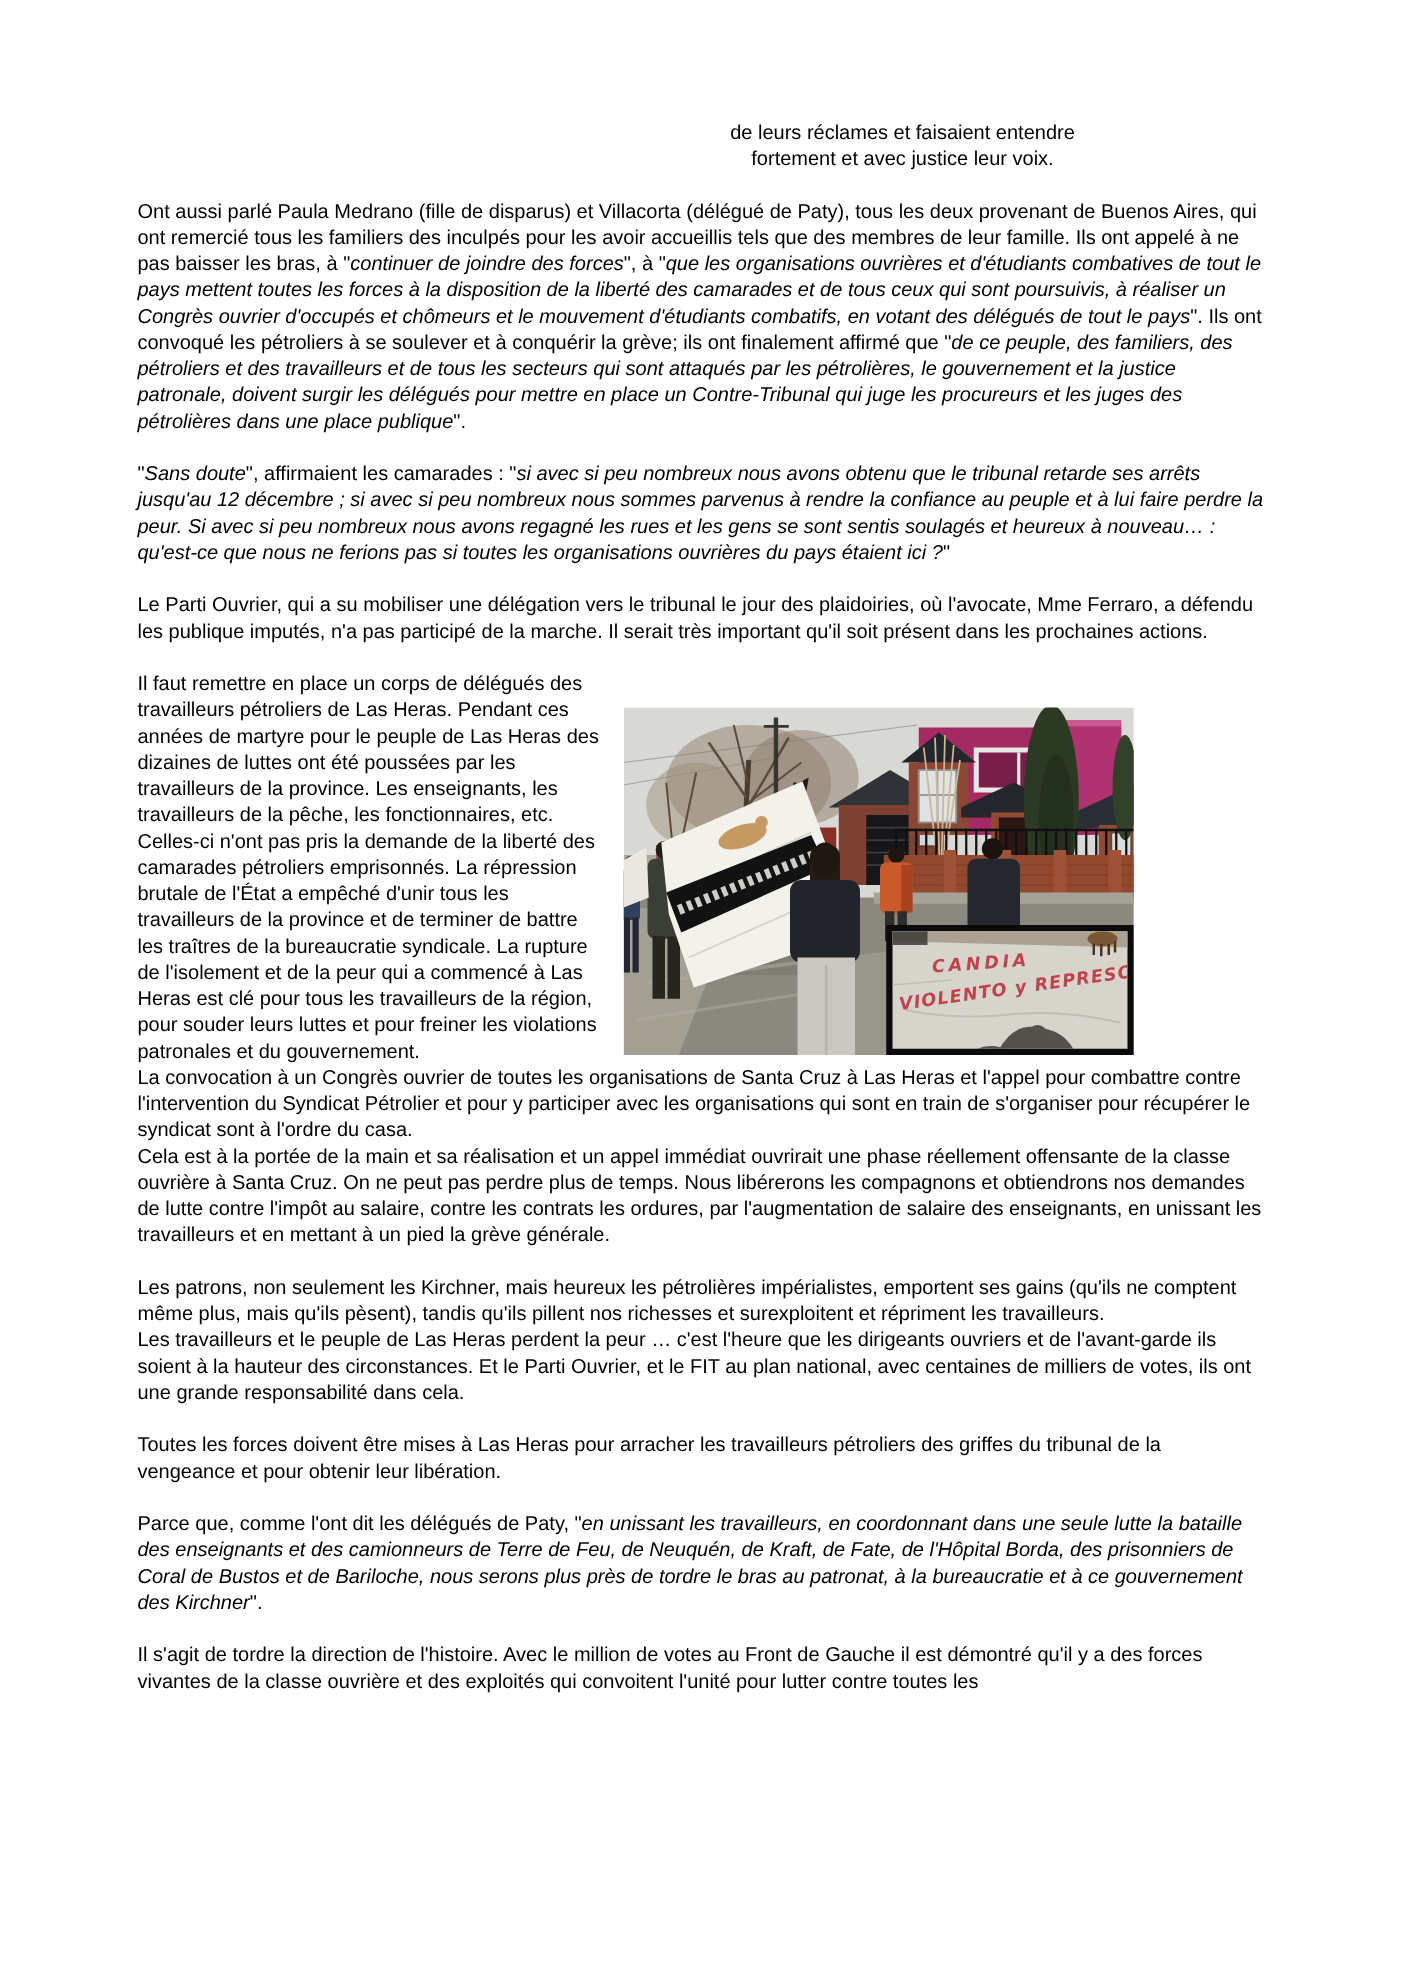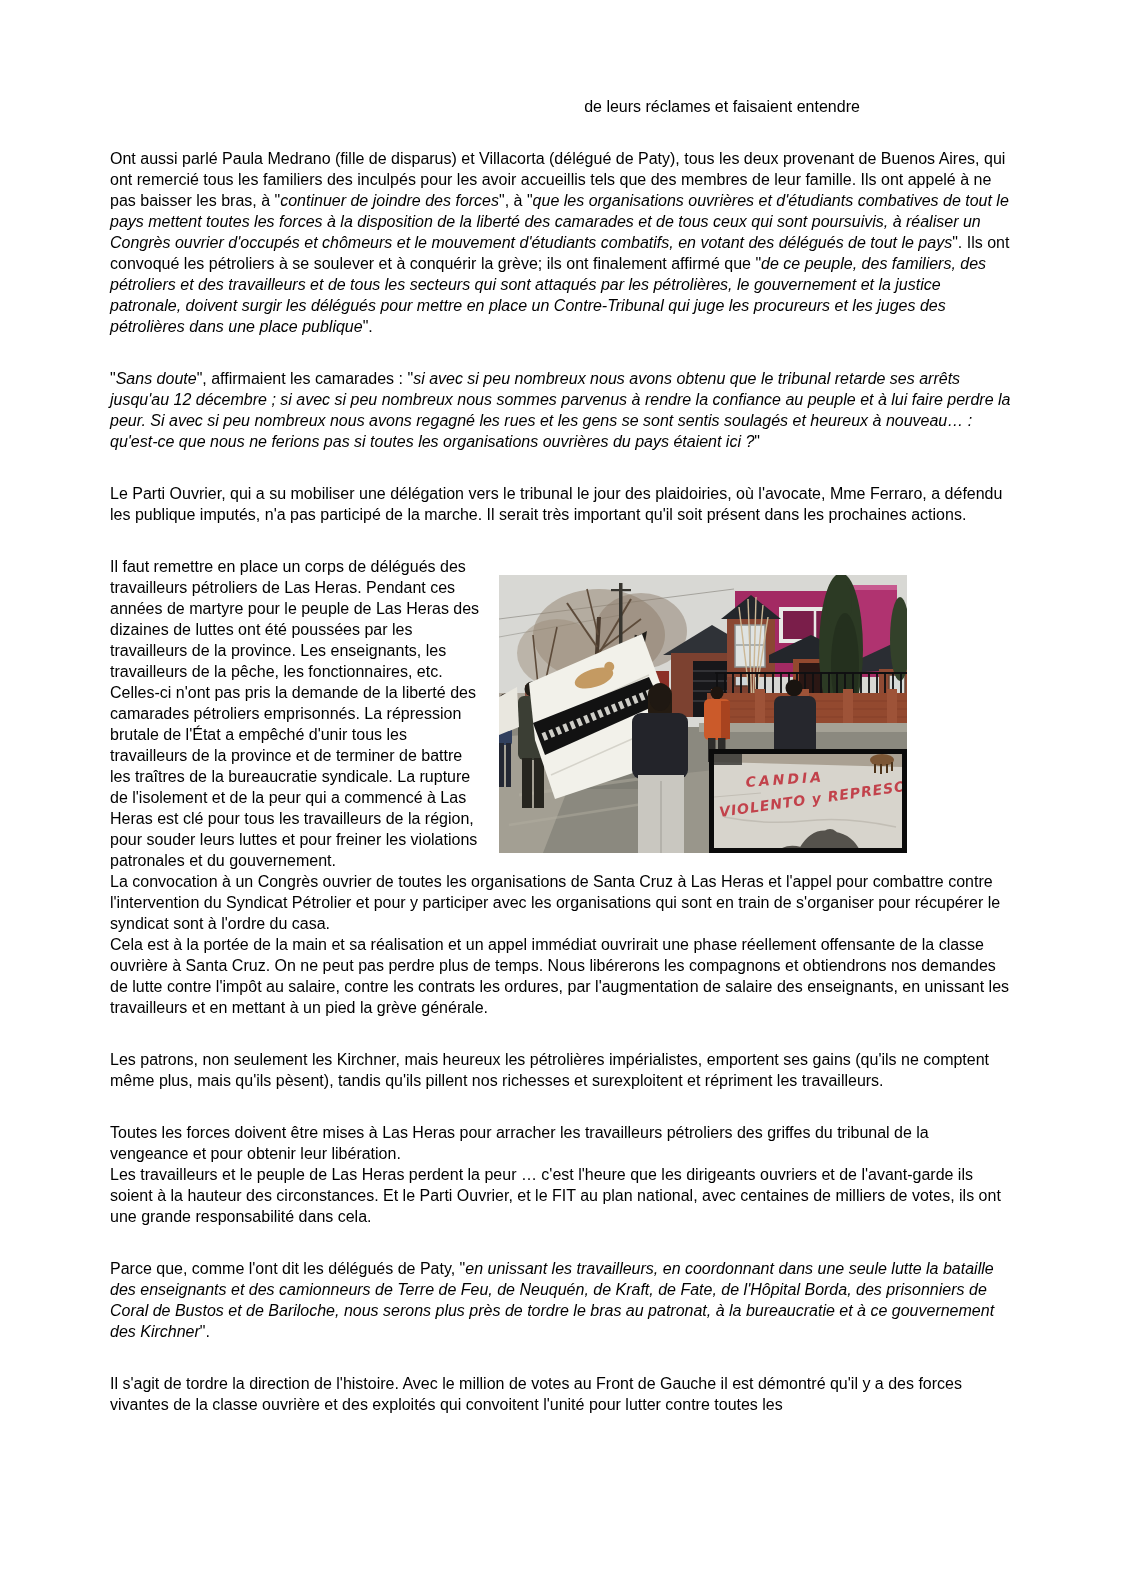--- a/index.html
+++ b/index.html
@@ -8,21 +8,21 @@
     width:1123px;height:1588px;
     box-sizing:border-box;
     padding:96px 112px 40px 110px;
     background:#ffffff;
     font-family:"Liberation Sans", sans-serif;
     font-size:16px;line-height:21px;color:#000;
     overflow:hidden;
   }
   .top-caption{width:520px;margin:0 0 0 352px;text-align:center;}
   .top-caption div{white-space:nowrap;}
-  .para{margin:31px 0 0 0;text-align:left;}
+  .para{margin:21px 0 0 0;text-align:left;}
   .para.tight{margin-top:0;}
   .para em{font-style:italic;}
   figure.photo-figure{
     float:right;
     width:408px;
     margin:50px 104px 4px 14px;
     padding:0;
   }
   .photo-frame{width:408px;height:278px;display:block;}
   .photo-frame svg{display:block;}
@@ -31,20 +31,21 @@
     padding-left:52px;
   }
 </style>
 </head>
 <body>
 
 <div class="page">
 
   <div class="top-caption">
     <div>de leurs réclames et faisaient entendre</div>
+    <div>fortement et avec justice leur voix.</div>
   </div>
 
   <p class="para"><span>Ont aussi parlé Paula Medrano (fille de disparus) et Villacorta (délégué de Paty), tous les deux provenant de Buenos Aires, qui ont remercié tous les familiers des inculpés pour les avoir accueillis tels que des membres de leur famille. Ils ont appelé à ne pas baisser les bras, à "</span><em>continuer de joindre des forces</em><span>", à "</span><em>que les organisations ouvrières et d'étudiants combatives de tout le pays mettent toutes les forces à la disposition de la liberté des camarades et de tous ceux qui sont poursuivis, à réaliser un Congrès ouvrier d'occupés et chômeurs et le mouvement d'étudiants combatifs, en votant des délégués de tout le pays</em><span>". Ils ont convoqué les pétroliers à se soulever et à conquérir la grève; ils ont finalement affirmé que "</span><em>de ce peuple, des familiers, des pétroliers et des travailleurs et de tous les secteurs qui sont attaqués par les pétrolières, le gouvernement et la justice patronale, doivent surgir les délégués pour mettre en place un Contre-Tribunal qui juge les procureurs et les juges des pétrolières dans une place publique</em><span>".</span></p>
 
   <p class="para"><span>"</span><em>Sans doute</em><span>", affirmaient les camarades : "</span><em>si avec si peu nombreux nous avons obtenu que le tribunal retarde ses arrêts jusqu'au 12 décembre ; si avec si peu nombreux nous sommes parvenus à rendre la confiance au peuple et à lui faire perdre la peur. Si avec si peu nombreux nous avons regagné les rues et les gens se sont sentis soulagés et heureux à nouveau… : qu'est-ce que nous ne ferions pas si toutes les organisations ouvrières du pays étaient ici ?</em><span>"</span></p>
 
   <p class="para"><span>Le Parti Ouvrier, qui a su mobiliser une délégation vers le tribunal le jour des plaidoiries, où l'avocate, Mme Ferraro, a défendu les publique imputés, n'a pas participé de la marche. Il serait très important qu'il soit présent dans les prochaines actions.</span></p>
 
   <figure class="photo-figure">
     <span class="photo-frame">
@@ -231,21 +232,21 @@
   </figure>
 
   <p class="para"><span>Il faut remettre en place un corps de délégués des travailleurs pétroliers de Las Heras. Pendant ces années de martyre pour le peuple de Las Heras des dizaines de luttes ont été poussées par les travailleurs de la province. Les enseignants, les travailleurs de la pêche, les fonctionnaires, etc. Celles-ci n'ont pas pris la demande de la liberté des camarades pétroliers emprisonnés. La répression brutale de l'État a empêché d'unir tous les travailleurs de la province et de terminer de battre les traîtres de la bureaucratie syndicale. La rupture de l'isolement et de la peur qui a commencé à Las Heras est clé pour tous les travailleurs de la région, pour souder leurs luttes et pour freiner les violations patronales et du gouvernement.</span></p>
 
   <p class="para tight"><span>La convocation à un Congrès ouvrier de toutes les organisations de Santa Cruz à Las Heras et l'appel pour combattre contre l'intervention du Syndicat Pétrolier et pour y participer avec les organisations qui sont en train de s'organiser pour récupérer le syndicat sont à l'ordre du casa.</span></p>
 
   <p class="para tight"><span>Cela est à la portée de la main et sa réalisation et un appel immédiat ouvrirait une phase réellement offensante de la classe ouvrière à Santa Cruz. On ne peut pas perdre plus de temps. Nous libérerons les compagnons et obtiendrons nos demandes de lutte contre l'impôt au salaire, contre les contrats les ordures, par l'augmentation de salaire des enseignants, en unissant les travailleurs et en mettant à un pied la grève générale.</span></p>
 
   <p class="para"><span>Les patrons, non seulement les Kirchner, mais heureux les pétrolières impérialistes, emportent ses gains (qu'ils ne comptent même plus, mais qu'ils pèsent), tandis qu'ils pillent nos richesses et surexploitent et répriment les travailleurs.</span></p>
 
+  <p class="para tight"><span>Les travailleurs et le peuple de Las Heras perdent la peur … c'est l'heure que les dirigeants ouvriers et de l'avant-garde ils soient à la hauteur des circonstances. Et le Parti Ouvrier, et le FIT au plan national, avec centaines de milliers de votes, ils ont une grande responsabilité dans cela.</span></p>
+
   <p class="para"><span>Toutes les forces doivent être mises à Las Heras pour arracher les travailleurs pétroliers des griffes du tribunal de la vengeance et pour obtenir leur libération.</span></p>
 
-  <p class="para tight"><span>Les travailleurs et le peuple de Las Heras perdent la peur … c'est l'heure que les dirigeants ouvriers et de l'avant-garde ils soient à la hauteur des circonstances. Et le Parti Ouvrier, et le FIT au plan national, avec centaines de milliers de votes, ils ont une grande responsabilité dans cela.</span></p>
-
   <p class="para"><span>Parce que, comme l'ont dit les délégués de Paty, "</span><em>en unissant les travailleurs, en coordonnant dans une seule lutte la bataille des enseignants et des camionneurs de Terre de Feu, de Neuquén, de Kraft, de Fate, de l'Hôpital Borda, des prisonniers de Coral de Bustos et de Bariloche, nous serons plus près de tordre le bras au patronat, à la bureaucratie et à ce gouvernement des Kirchner</em><span>".</span></p>
 
   <p class="para"><span>Il s'agit de tordre la direction de l'histoire. Avec le million de votes au Front de Gauche il est démontré qu'il y a des forces vivantes de la classe ouvrière et des exploités qui convoitent l'unité pour lutter contre toutes les</span></p>
 
 </div>
 
 </body></html>

